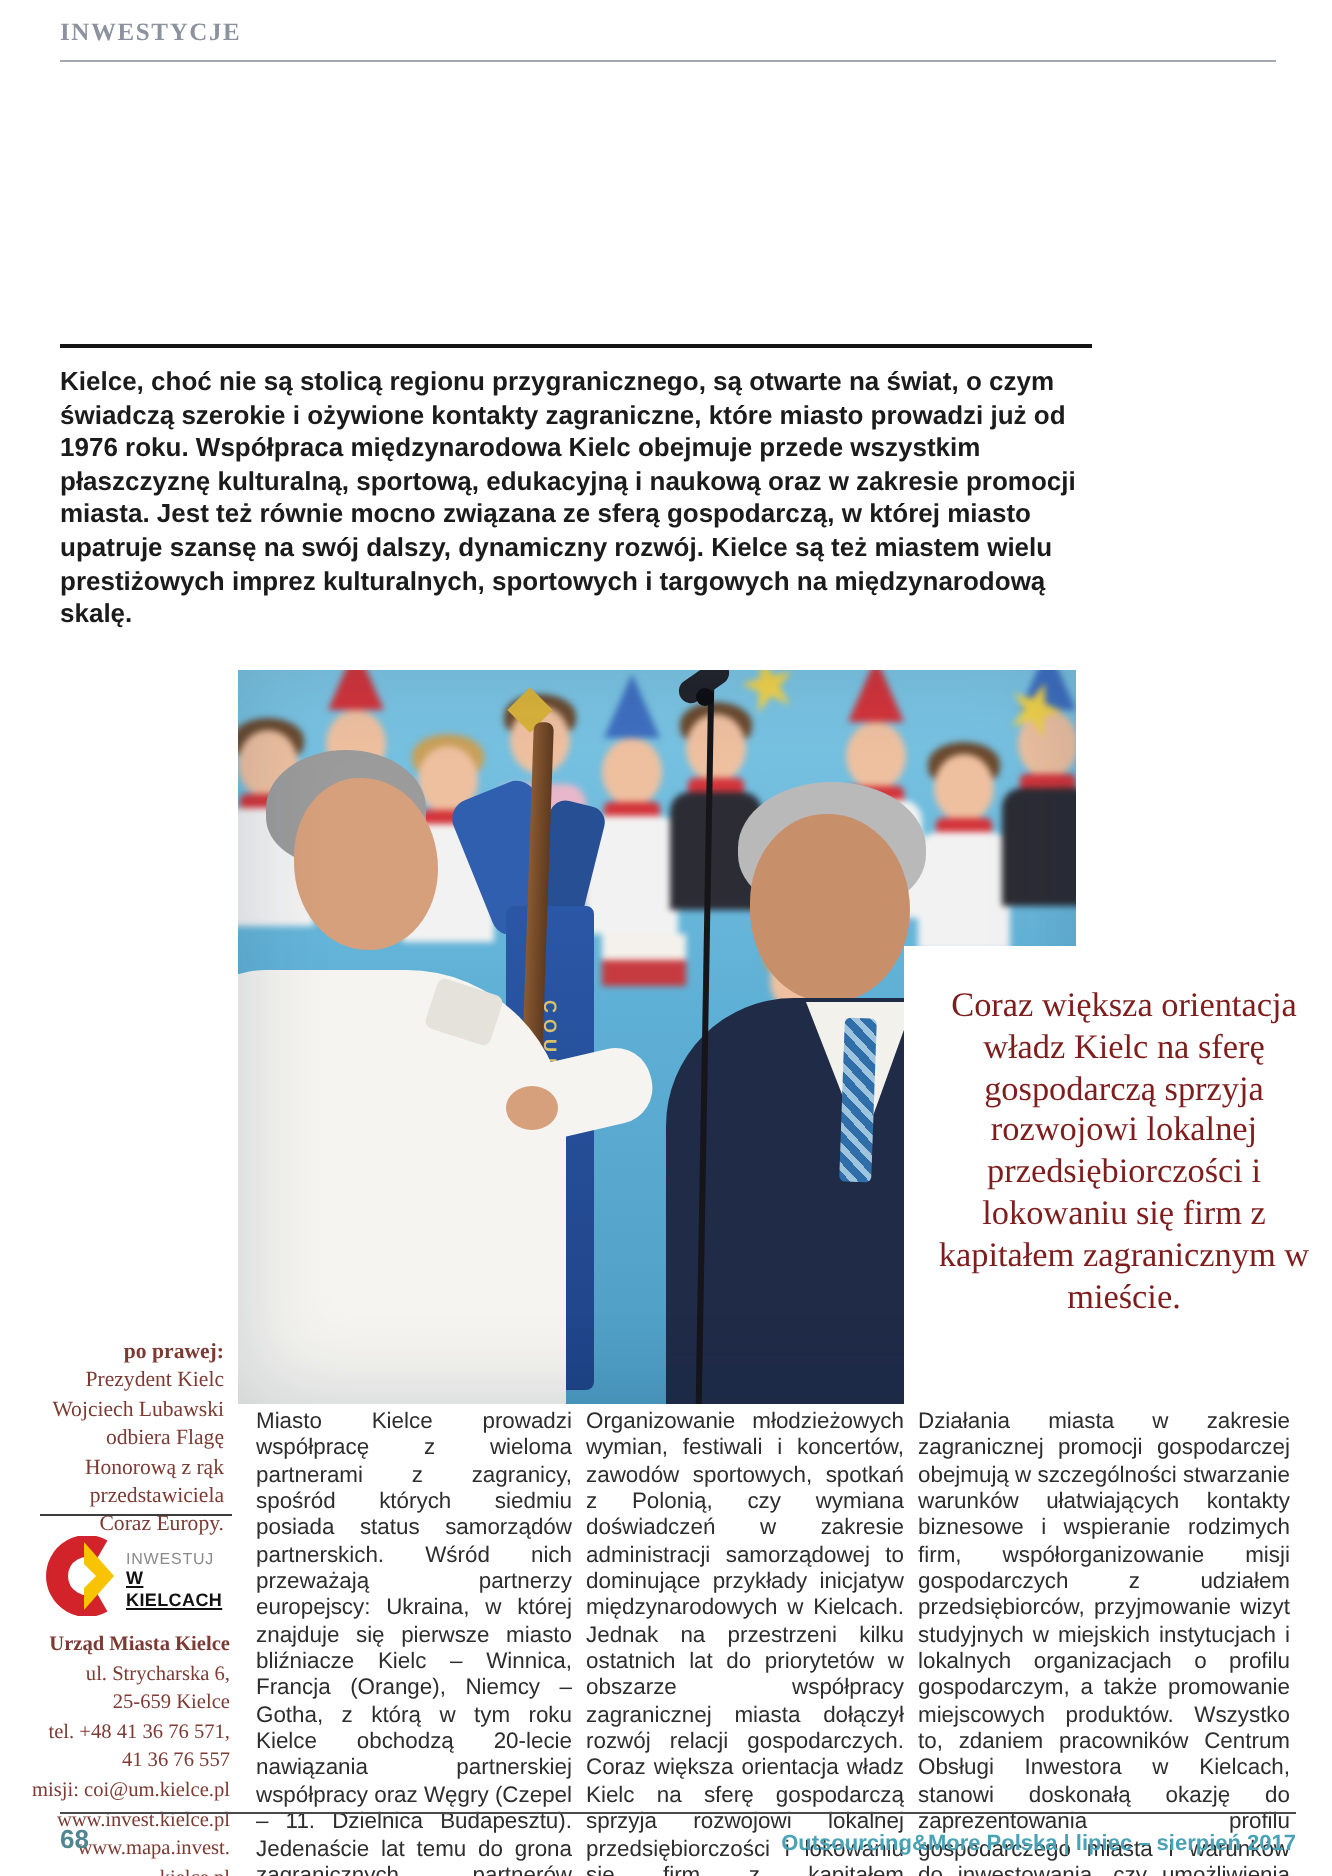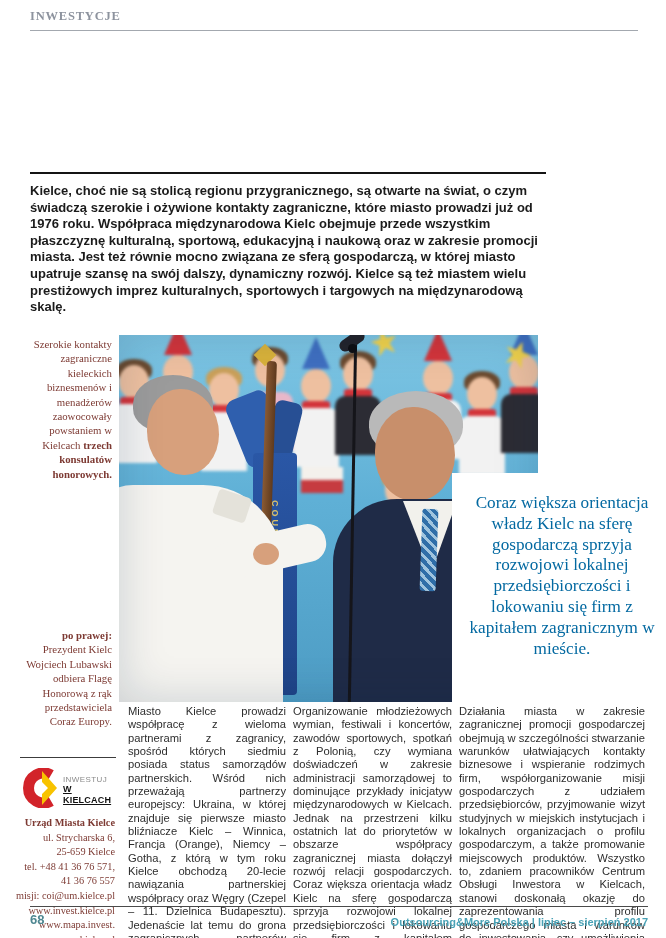--- a/index.html
+++ b/index.html
@@ -18,21 +18,21 @@
   .lead-rule{position:absolute;left:30px;top:172px;width:516px;height:2px;background:#141414;}
   .lead{position:absolute;left:30px;top:183px;width:514px;
         font:700 13px/16.6px "Liberation Sans",sans-serif;color:#1b1b1b;}
 
   
   .side-caption{position:absolute;left:20px;width:92px;text-align:right;
         font:400 10.8px/14.4px "Liberation Serif",serif;color:#7d3a33;}
   .side-caption b{font-weight:700;}
   .cap-top{top:337px;}
   .cap-bottom{top:628px;}
-  .cap-bottom b{display:block;}
+  .cap-bottom b{display:block;margin-top:41px;}
 
   
   .photo{position:absolute;left:119px;top:335px;width:419px;height:367px;overflow:hidden;
         background:linear-gradient(180deg,#7ec6e4 0%,#5fb0d6 45%,#4d9cc4 100%);}
   .photo::after{content:"";position:absolute;inset:0;box-shadow:inset 0 0 46px rgba(10,40,70,.18);}
   .photo-bg{position:absolute;inset:0;filter:blur(1.6px);}
   .kid{position:absolute;width:46px;height:116px;}
   .kid i{position:absolute;display:block;}
   .kid .head{left:8px;top:18px;width:30px;height:34px;border-radius:50%;background:#eec0a0;}
   .kid .hair{left:5px;top:12px;width:36px;height:22px;border-radius:50% 50% 40% 40%;background:#6b4a2f;}
@@ -78,21 +78,21 @@
         writing-mode:vertical-rl;font:700 9px/44px "Liberation Sans",sans-serif;height:214px;
         letter-spacing:3px;color:#d9c06a;}
   .mic-stand{position:absolute;left:232px;top:6px;width:3px;height:361px;background:#15151a;transform:rotate(1deg);}
   .mic{position:absolute;left:219px;top:0px;width:28px;height:12px;background:#23232a;border-radius:6px;
         transform:rotate(-35deg);}
   .mic-clamp{position:absolute;left:229px;top:9px;width:9px;height:9px;background:#0e0e12;border-radius:50%;}
 
   
   .quote-box{position:absolute;left:452px;top:473px;width:214px;height:239px;background:#fff;}
   .quote-text{margin:20px 8px 0 14px;text-align:center;
-        font:400 17.2px/20.8px "Liberation Serif",serif;color:#0369a1;}
+        font:400 17.2px/20.8px "Liberation Serif",serif;color:#7f1d1d;}
 
   
   .col{position:absolute;top:705px;text-align:justify;color:#2d2d2d;
         font:400 11.2px/13.35px "Liberation Sans",sans-serif;}
   .col1{left:128px;width:158px;}
   .col2{left:293px;width:159px;}
   .col3{left:459px;width:186px;}
 
   
   .info-rule{position:absolute;left:20px;top:757px;width:96px;height:1px;background:#3c3c3c;}
@@ -117,24 +117,20 @@
 
 <div class="page">
 
   <div class="section-label">INWESTYCJE</div>
   <div class="top-rule"></div>
 
 
   <div class="lead-rule"></div>
   <p class="lead" style="margin:0;">Kielce, choć nie są stolicą regionu przygranicznego, są otwarte na świat, o czym świadczą szerokie i ożywione kontakty zagraniczne, które miasto prowadzi już od 1976 roku. Współpraca międzynarodowa Kielc obejmuje przede wszystkim płaszczyznę kulturalną, sportową, edukacyjną i naukową oraz w zakresie promocji miasta. Jest też równie mocno związana ze sferą gospodarczą, w której miasto upatruje szansę na swój dalszy, dynamiczny rozwój. Kielce są też miastem wielu prestiżowych imprez kulturalnych, sportowych i targowych na międzynarodową skalę.</p>
 
-  <div class="side-caption cap-top">
-    <span>Szerokie kontakty zagraniczne kieleckich biznesmenów i menadżerów zaowocowały powstaniem w Kielcach</span>
-    <b>trzech konsulatów honorowych.</b>
-  </div>
 
   <div class="side-caption cap-bottom">
     <b>po prawej:</b>
     <span>Prezydent Kielc Wojciech Lubawski odbiera Flagę Honorową z rąk przedstawiciela Coraz Europy.</span>
   </div>
 
   <div class="photo">
     <div class="photo-bg">
       <div class="kid" style="left:-8px;top:12px">
           <i class="hair"></i>

